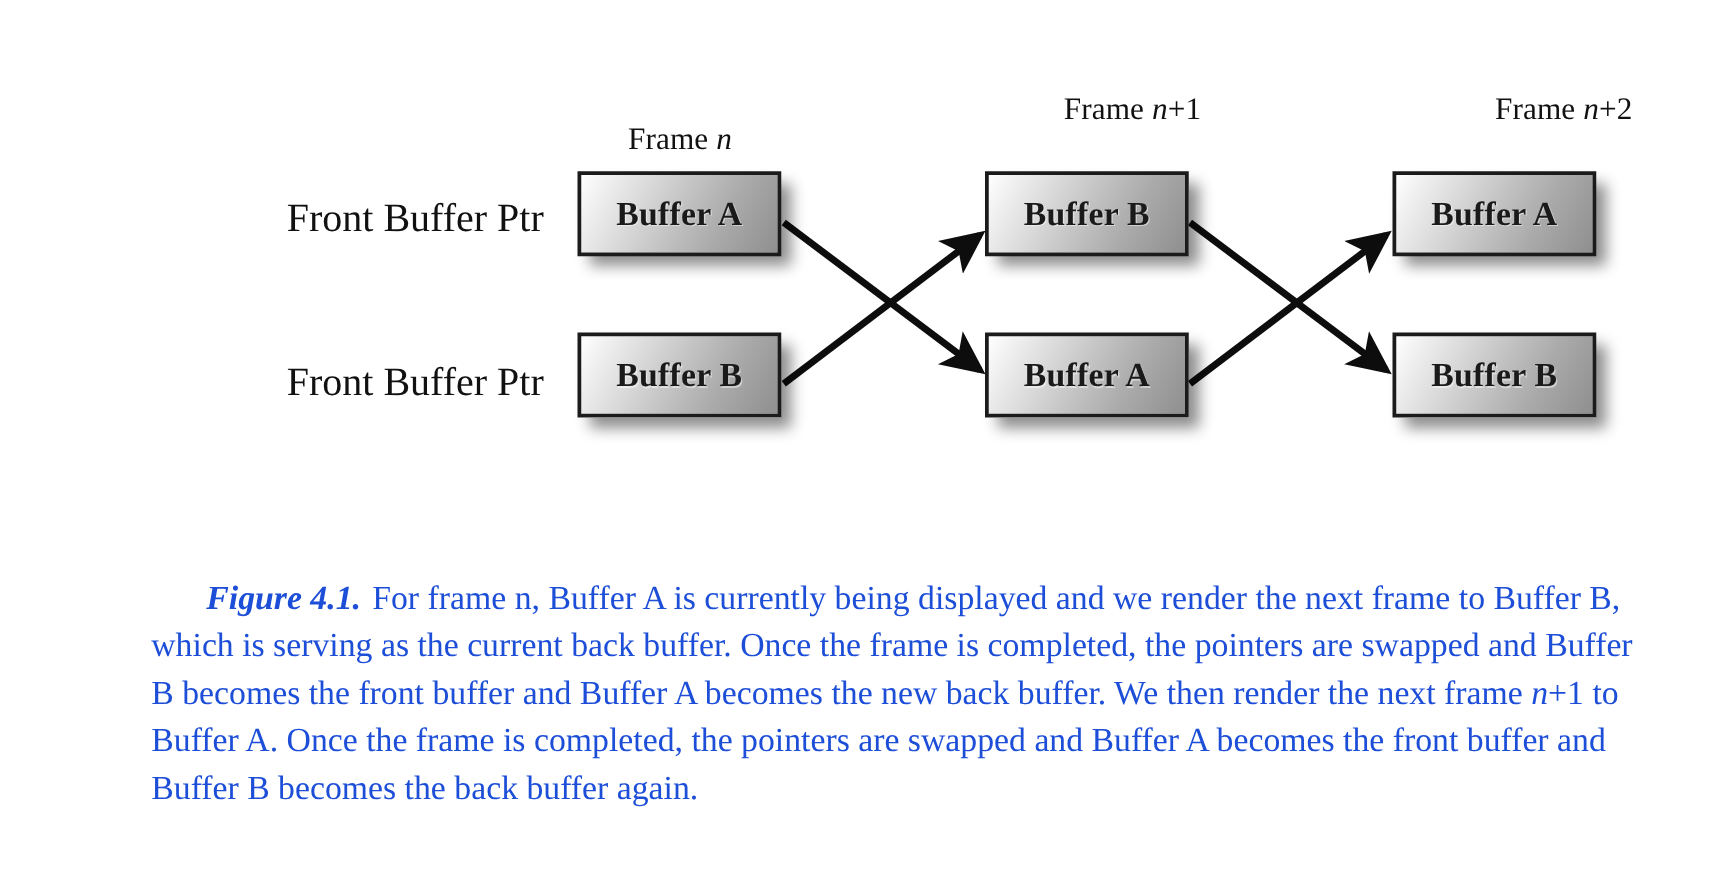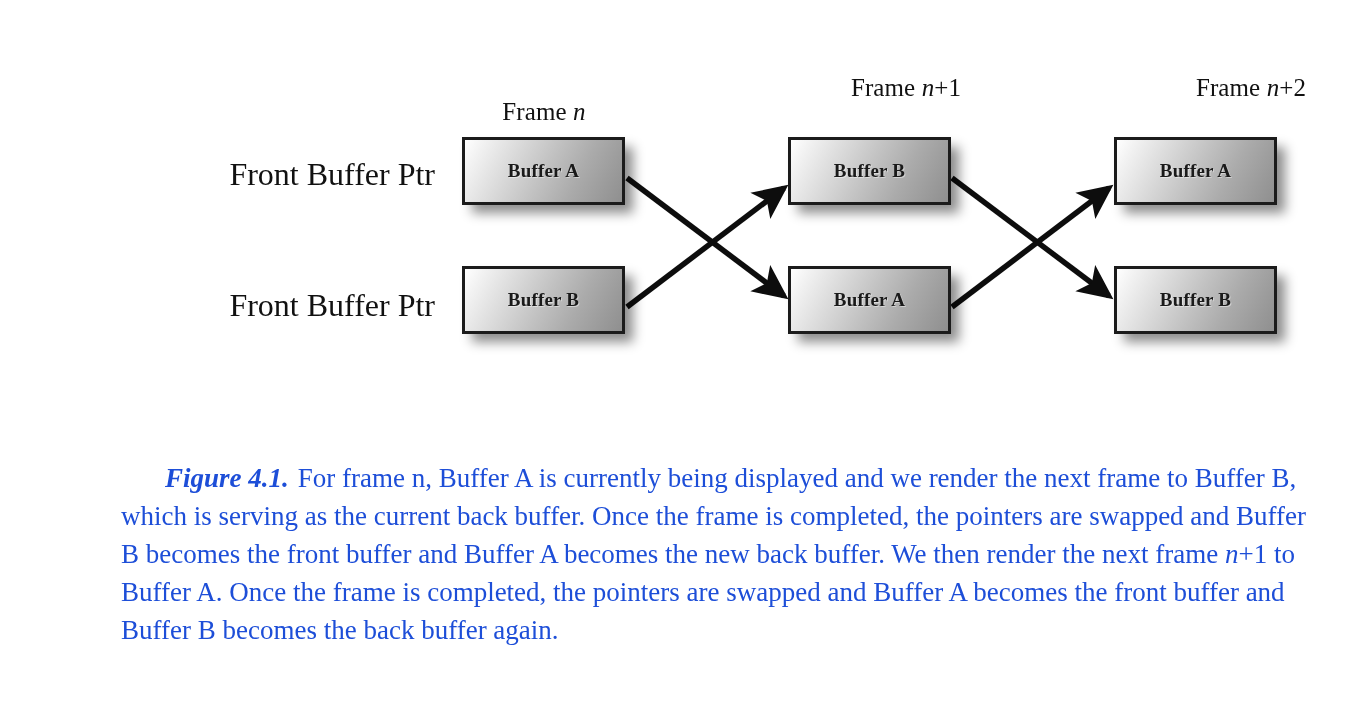--- a/index.html
+++ b/index.html
@@ -71,21 +71,21 @@
         #c2c2c2 50%,
         #ababab 70%,
         #9a9a9a 88%,
         #8f8f8f 100%);
     box-shadow: 9px 9px 11px -1px rgba(0,0,0,0.45);
     display: flex;
     align-items: center;
     justify-content: center;
   }
   .buffer-box .bx-label {
-    font-size: 19px;
+    font-size: 27px;
     font-weight: 700;
     color: #1a1a1a;
     text-shadow: 1px 1px 0 rgba(255,255,255,0.45);
     white-space: nowrap;
     letter-spacing: 0.2px;
   }
 
   
   #caption {
     position: absolute;

